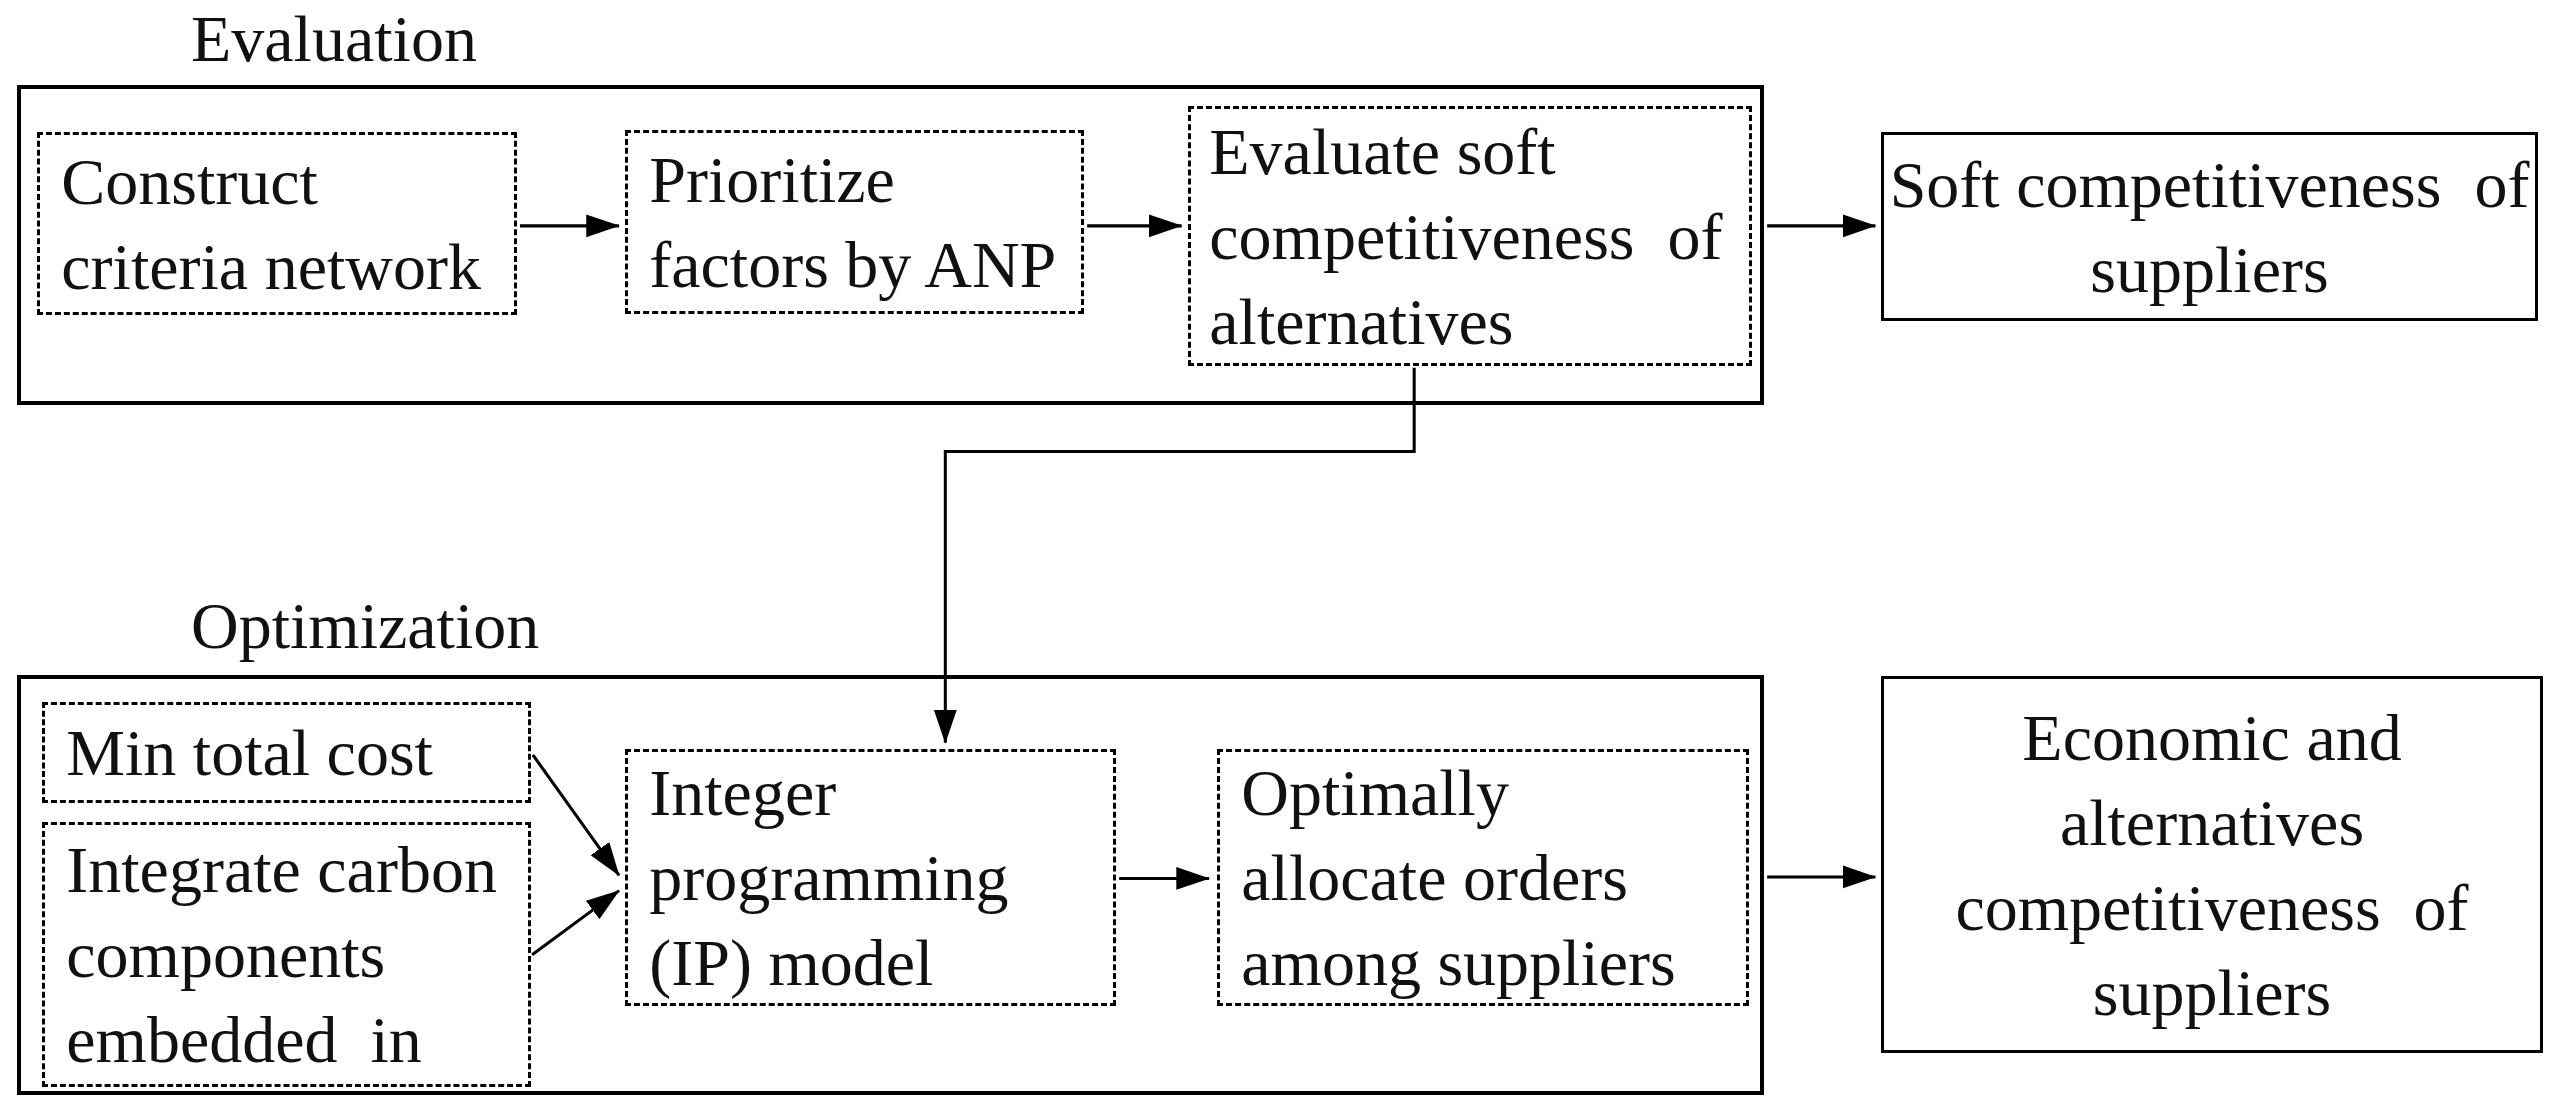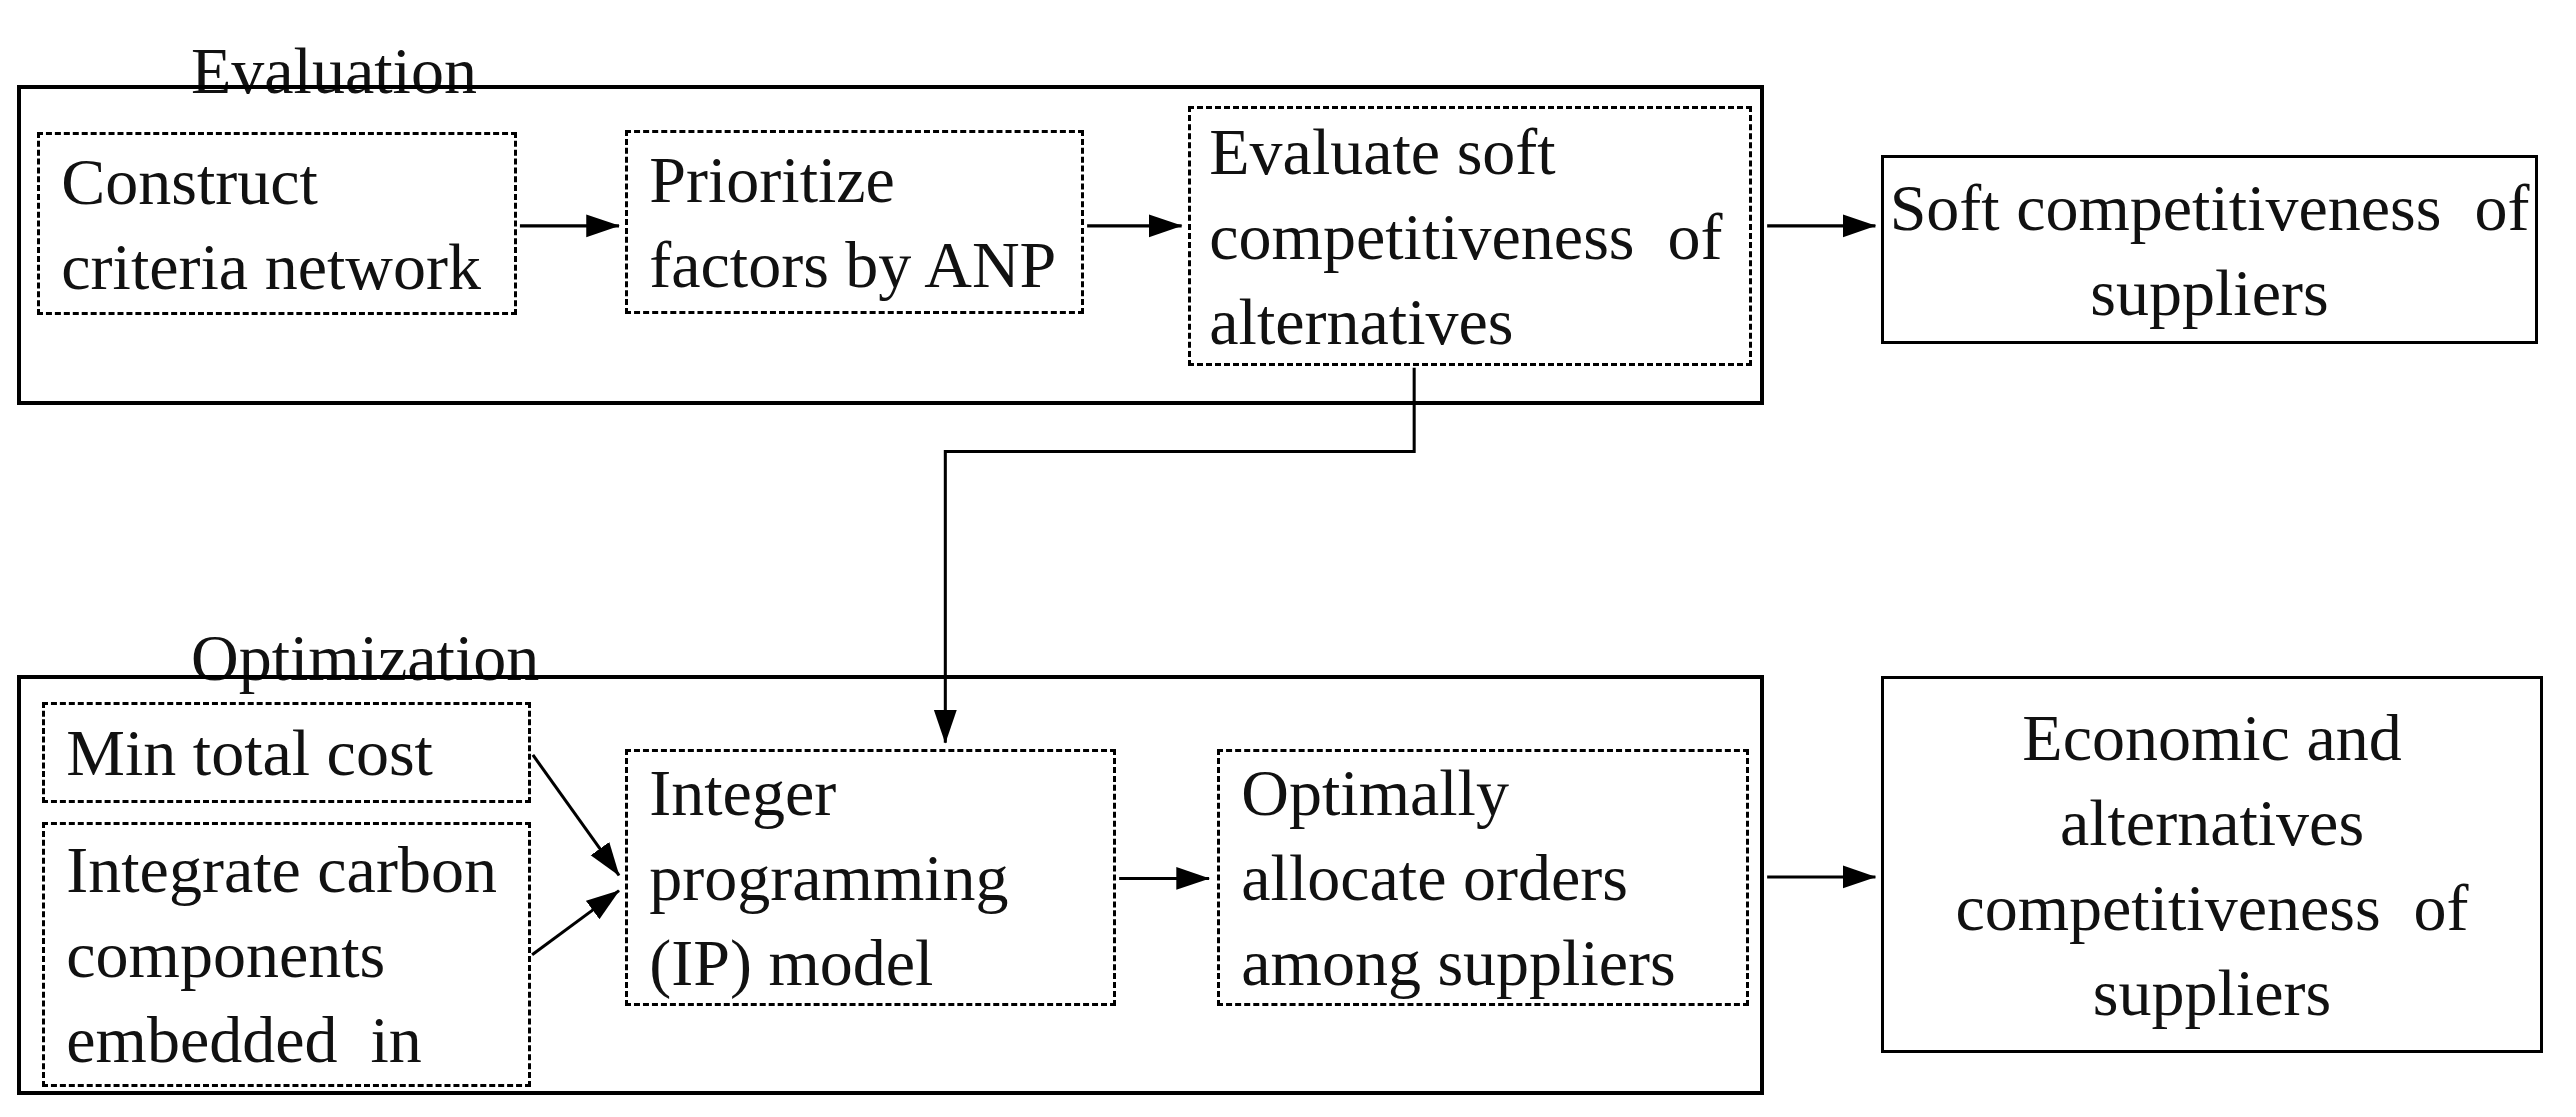--- a/index.html
+++ b/index.html
@@ -14,21 +14,20 @@
     background: #ffffff;
     font-family: "Liberation Serif", "DejaVu Serif", serif;
     color: #111111;
     overflow: hidden;
   }
   .section-label {
     position: absolute;
     font-size: 66px;
     line-height: 1;
     white-space: pre;
-    margin-top: 32px;
   }
   .container {
     position: absolute;
     border: 4.6px solid #000000;
     background: transparent;
     box-sizing: border-box;
   }
   .dashed-box {
     position: absolute;
     border: 3px dashed #000000;
@@ -104,21 +103,21 @@
     <div class="line">Prioritize</div>
     <div class="line">factors by ANP</div>
   </div>
 
   <div class="dashed-box" style="left:1188px; top:106px; width:564px; height:260px; padding-left:18.3px;">
     <div class="line">Evaluate soft</div>
     <div class="line">competitiveness  of</div>
     <div class="line">alternatives</div>
   </div>
 
-  <div class="solid-box" style="left:1881px; top:132px; width:657px; height:189px;margin-top:23px;">
+  <div class="solid-box" style="left:1881px; top:132px; width:657px; height:189px;">
     <div class="line">Soft competitiveness  of</div>
     <div class="line">suppliers</div>
   </div>
 
   <div class="dashed-box" style="left:42px; top:702px; width:489px; height:101px;">
     <div class="line">Min total cost</div>
   </div>
 
   <div class="dashed-box" style="left:42px; top:822px; width:489px; height:265px;">
     <div class="line">Integrate carbon</div>

